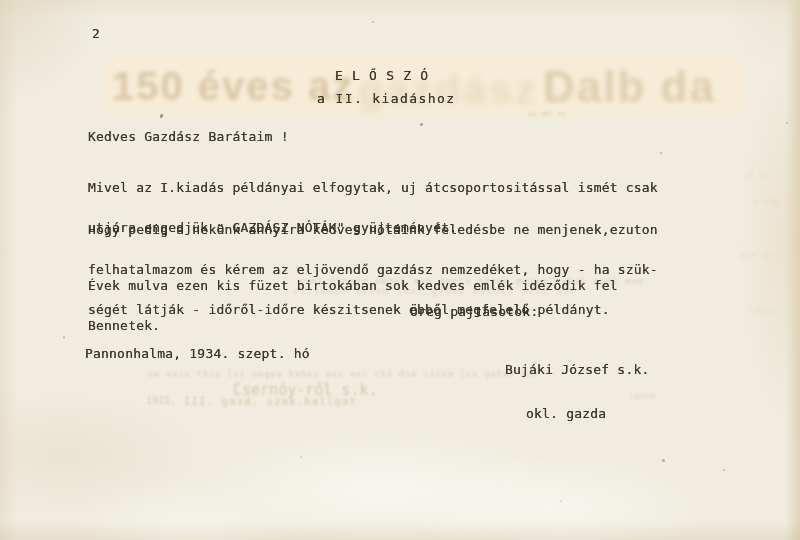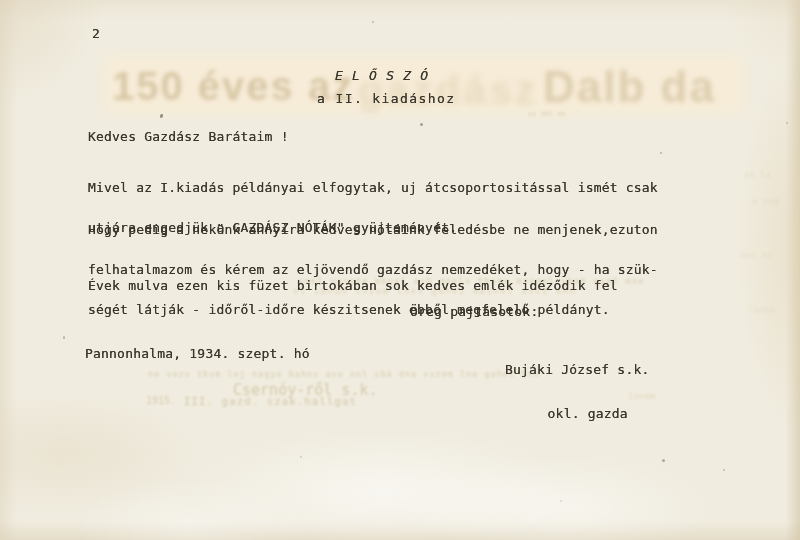--- a/index.html
+++ b/index.html
@@ -30,21 +30,21 @@
     font-size: 13px;
     line-height: 13.2px;
     letter-spacing: 0.2px;
     color: #3a362c;
     white-space: pre;
     text-shadow: 0 0 0.4px rgba(48,44,36,0.8);
   }
   .tw.title   { letter-spacing: 0.7px; }
   .tw.subtitle{ letter-spacing: 1.4px; }
   .sig-block  { line-height: 14.6px; }
-  .sig-indent { padding-left: 21px; text-align: center; }
+  .sig-indent { padding-left: 21px; }
 
   
   .ghost {
     position: absolute;
     color: #b9a374;
     pointer-events: none;
     white-space: nowrap;
     font-family: "DejaVu Sans Mono", monospace;
   }
   .ghost-band {
@@ -83,39 +83,40 @@
   <div class="ghost" style="left:748px; top:305px; font-size:9px; opacity:0.17; filter:blur(1.3px);">lsnhe</div>
 
   <div class="ghost" style="left:148px; top:369px; font-size:8.5px; letter-spacing:1px; opacity:0.42; filter:blur(1px);">ne vezv tbsm lej nagye bahos asv nel sbá dna vszem lne gahet bsn</div>
   <div class="ghost" style="left:146px; top:395px; font-size:10px; opacity:0.45; filter:blur(0.9px);">1915.</div>
   <div class="ghost" style="left:233px; top:381px; font-size:15px; opacity:0.48; filter:blur(0.9px);">Csernóy-ről s.k.</div>
   <div class="ghost" style="left:184px; top:395px; font-size:10.5px; letter-spacing:1.2px; opacity:0.50; filter:blur(0.9px);">III. gazd. szak.hallgat</div>
   <div class="ghost" style="left:628px; top:391px; font-size:9px; opacity:0.30; filter:blur(1.1px);">lsnem</div>
 
   <div class="tw" style="left:92px; top:27px;">2</div>
 
-  <div class="tw title" style="left:335px; top:69px;font-style:italic;">E L Ő S Z Ó</div>
+  <div class="tw title" style="left:335px; top:69px;">E L Ő S Z Ó</div>
 
   <div class="tw" style="left:88px; top:130px;">Kedves Gazdász Barátaim !</div>
 
   <div class="tw subtitle" style="left:317px; top:92px;">a II. kiadáshoz</div>
 
   <div class="tw" style="left:88px; top:155px;">
     <div>Mivel az I.kiadás példányai elfogytak, uj átcsoportositással ismét csak</div>
     <div>utjára engedjük a GAZDÁSZ NÓTÁK" gyüjteményét.</div>
   </div>
 
   <div class="tw" style="left:88px; top:197px;">
     <div>Hogy pedig a nekünk annyira kedves nótáink feledésbe ne menjenek,ezuton</div>
     <div>felhatalmazom és kérem az eljövendő gazdász nemzedéket, hogy - ha szük-</div>
     <div>ségét látják - időről-időre készitsenek ebből megfelelő példányt.</div>
   </div>
 
   <div class="tw" style="left:88px; top:253px;">
     <div>Évek mulva ezen kis füzet birtokában sok kedves emlék idéződik fel</div>
+    <div>Bennetek.</div>
   </div>
 
   <div class="tw" style="left:410px; top:293px;margin-top:12px;">Öreg pajtásotok:</div>
 
   <div class="tw sig-block" style="left:505px; top:334px;">
     <div>Bujáki József s.k.</div>
     <div class="sig-indent">okl. gazda</div>
   </div>
 
   <div class="tw" style="left:85px; top:347px;">Pannonhalma, 1934. szept. hó</div>

